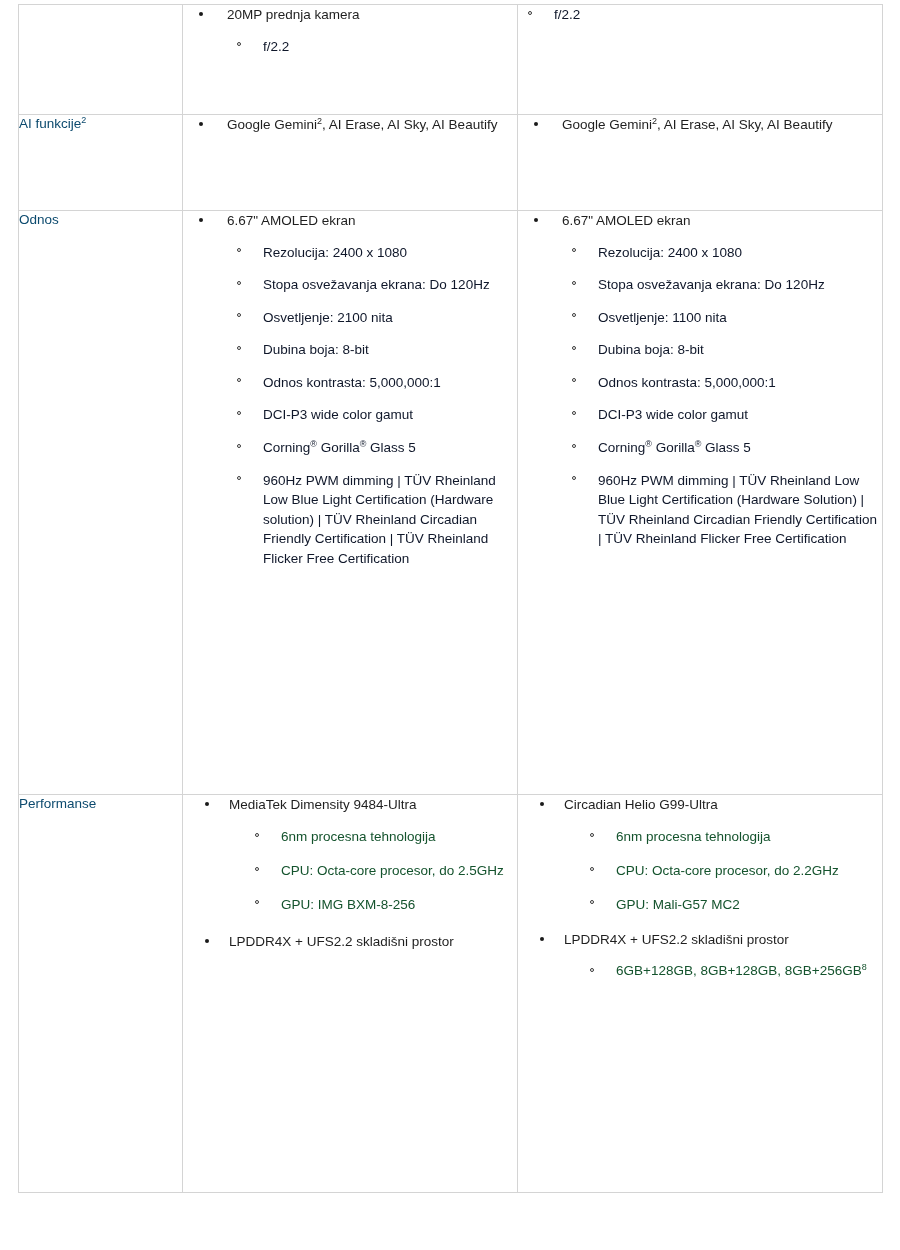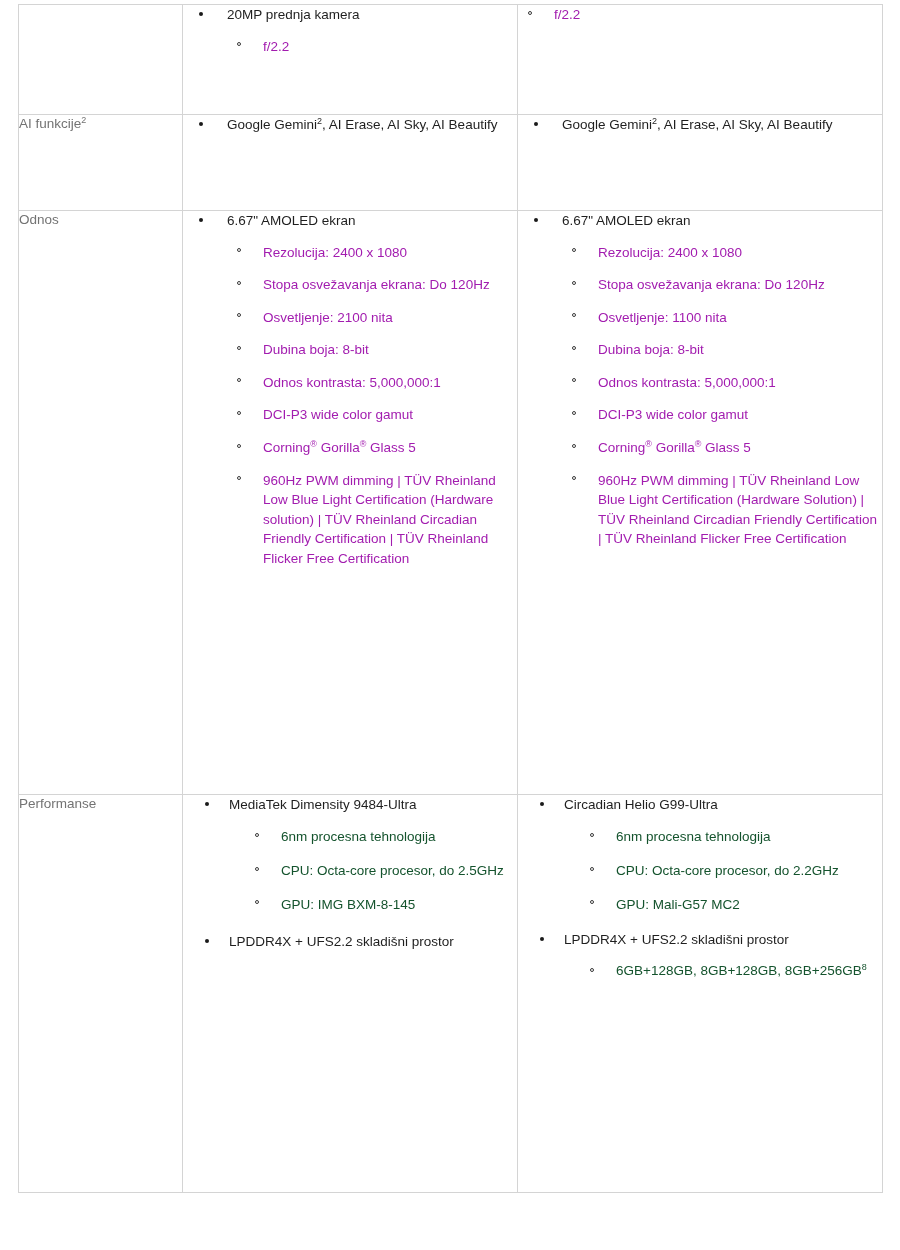--- a/index.html
+++ b/index.html
@@ -32,21 +32,21 @@
   }
 
   col.c-label { width: 164px; }
   col.c-mid   { width: 335px; }
   col.c-right { width: 365px; }
 
   .label-cell {
     padding: 14px 10px 10px 16px;
     font-size: 13.5px;
     line-height: 1.35;
-    color: #737373;
+    color: #0c4a6e;
   }
   .label-cell sup {
     font-size: 9px;
     vertical-align: super;
     line-height: 0;
   }
 
   .list-cell {
     padding: 10px 12px 12px 4px;
   }
@@ -81,21 +81,21 @@
   
   ul.lvl2 {
     margin-top: 12px;
   }
   ul.lvl2 > li.item {
     position: relative;
     padding-left: 36px;
     font-size: 13.5px;
     line-height: 1.45;
     margin: 0 0 13px 0;
-    color: #a21caf;
+    color: #0f172a;
   }
   ul.lvl2 > li.item:last-child { margin-bottom: 0; }
   ul.lvl2 > li.item > .mark {
     position: absolute;
     left: 10px;
     top: 0.42em;
     width: 4px;
     height: 4px;
     border: 1px solid #3a3a3a;
     border-radius: 50%;
@@ -252,21 +252,21 @@
         <span>Performanse</span>
       </td>
       <td class="list-cell perf">
         <ul class="lvl1">
           <li class="item">
             <span class="mark"></span>
             <span class="txt">MediaTek Dimensity 9484-Ultra</span>
             <ul class="lvl3">
               <li class="item"><span class="mark"></span><span class="txt">6nm procesna tehnologija</span></li>
               <li class="item"><span class="mark"></span><span class="txt">CPU: Octa-core procesor, do 2.5GHz</span></li>
-              <li class="item"><span class="mark"></span><span class="txt">GPU: IMG BXM-8-145</span></li>
+              <li class="item"><span class="mark"></span><span class="txt">GPU: IMG BXM-8-256</span></li>
             </ul>
           </li>
           <li class="item" style="margin-top:16px">
             <span class="mark"></span>
             <span class="txt">LPDDR4X + UFS2.2 skladišni prostor</span>
           </li>
         </ul>
       </td>
       <td class="list-cell perf">
         <ul class="lvl1">

